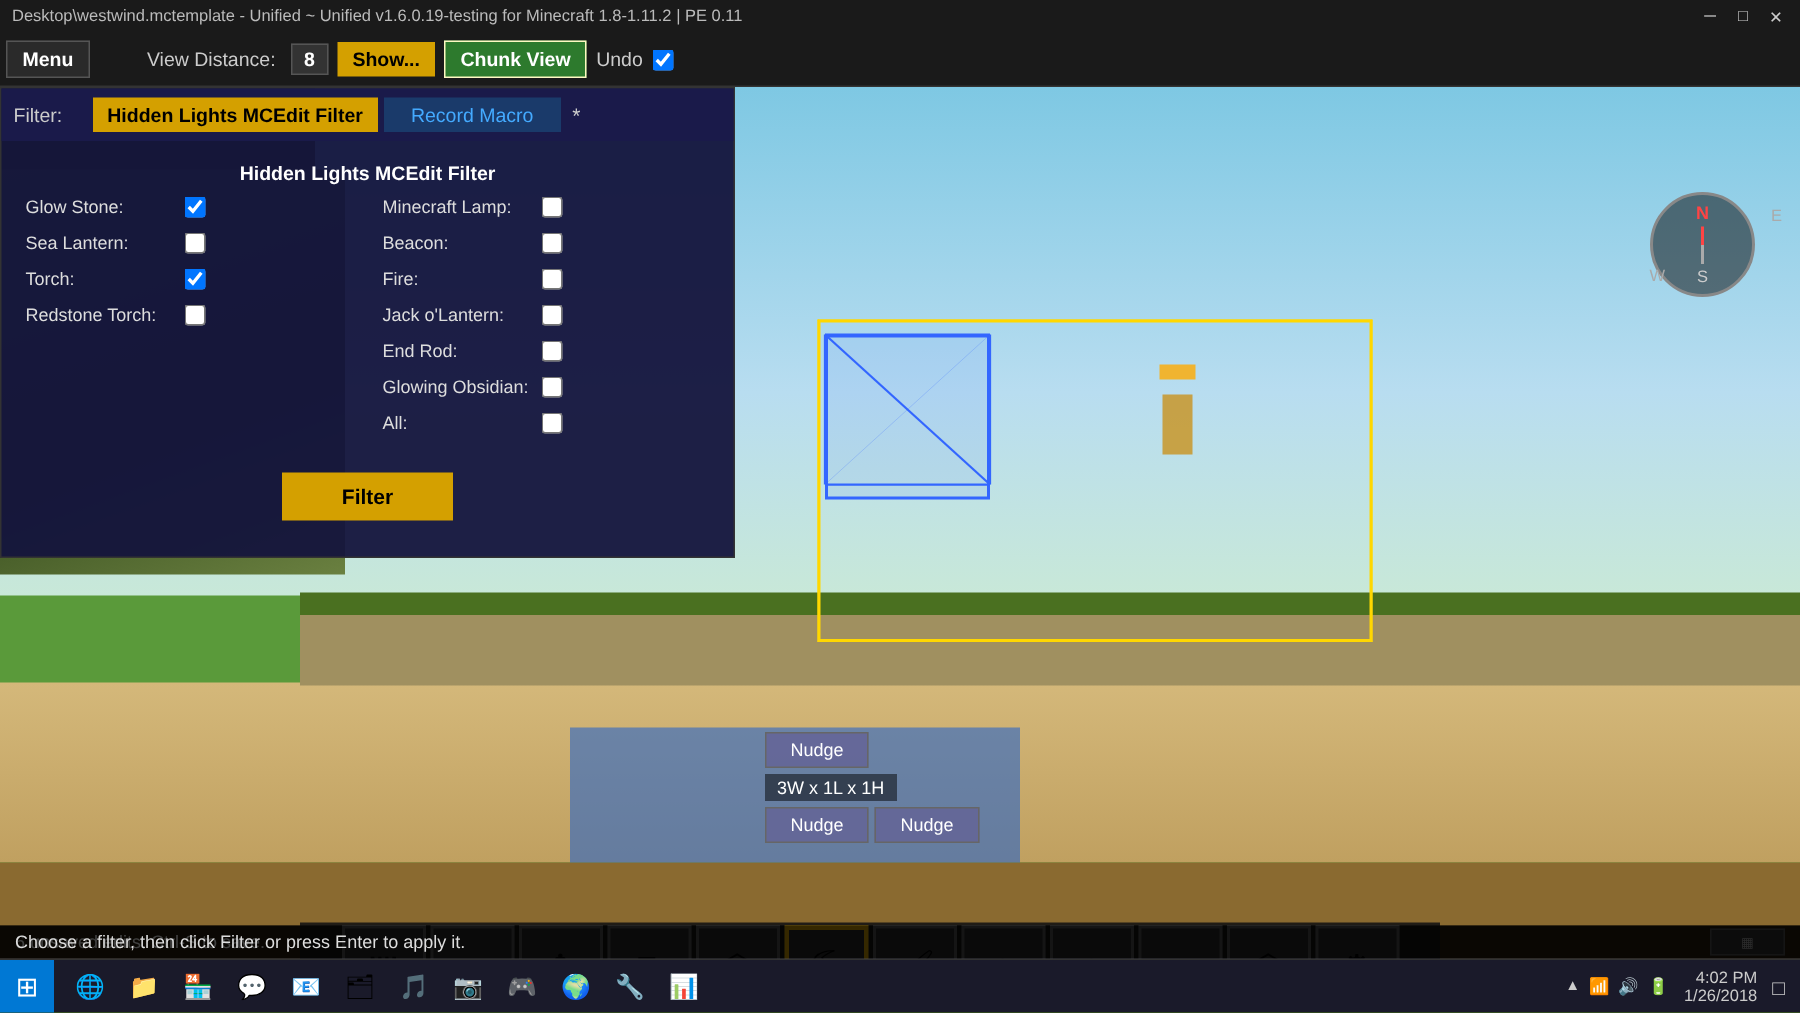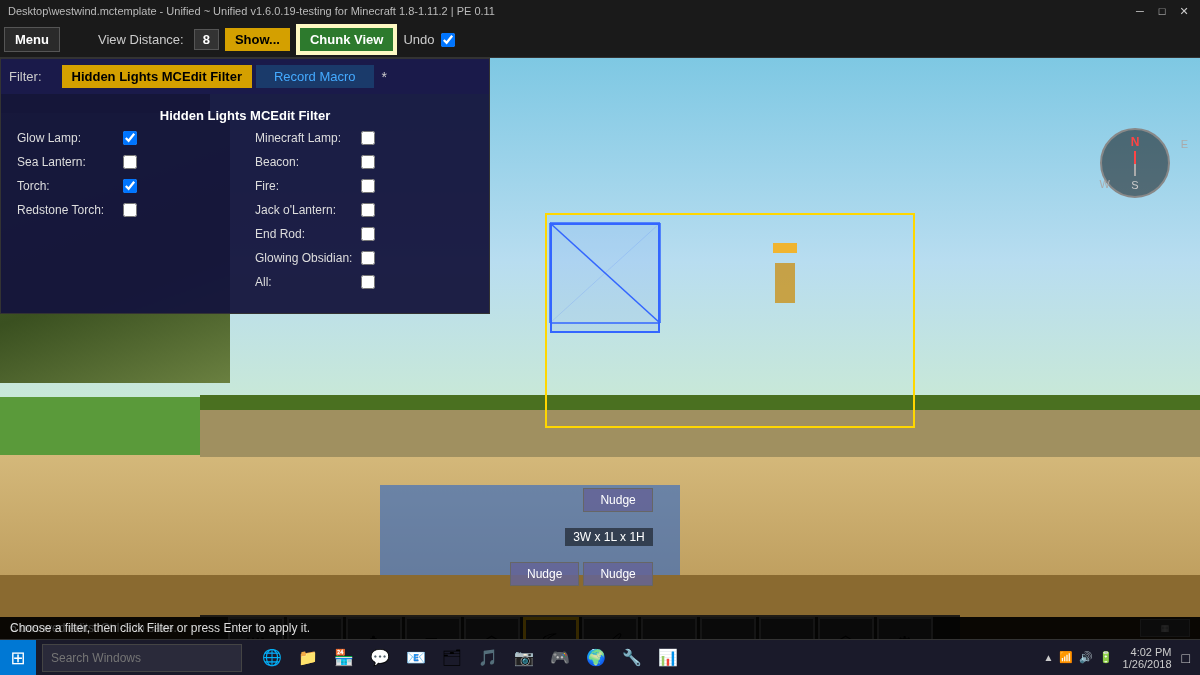--- a/index.html
+++ b/index.html
@@ -73,21 +73,21 @@
       cursor: pointer;
       border: none;
     }
     .menu-btn-green {
       background: #2d7a2d;
       color: #fff;
       padding: 4px 10px;
       font-weight: bold;
       font-size: 13px;
       cursor: pointer;
-      border: 4px solid #fef9c3;
+      border: 1px solid #fef9c3;
     }
     .menu-text {
       color: #ccc;
       font-size: 13px;
     }
     .menu-checkbox {
       width: 14px; height: 14px;
     }
 
     
@@ -243,22 +243,22 @@
       border: none;
     }
 
     
     #nudge-area {
       position: absolute;
       top: 430px;
       left: 510px;
       display: flex;
       flex-direction: column;
-      align-items: flex-end;
-      gap: 16px;
+      align-items: flex-start;
+      gap: 4px;
     }
     .nudge-btn {
       background: rgba(100,100,150,0.85);
       color: #fff;
       border: 1px solid #666;
       padding: 4px 16px;
       cursor: pointer;
       font-size: 12px;
     }
     .nudge-row {
@@ -516,21 +516,21 @@
       <span class="filter-tab-close">*</span>
     </div>
 
     <div id="filter-content">
       <div id="filter-title">Hidden Lights MCEdit Filter</div>
 
       <div class="filter-options">
 
         <div class="filter-col" id="filter-left-col">
         <div class="filter-row">
-              <label>Glow Lamp:</label>
+              <label>Glow Stone:</label>
               <input type="checkbox" checked="" style="">
             </div>
             <div class="filter-row">
               <label>Sea Lantern:</label>
               <input type="checkbox" style="">
             </div>
             <div class="filter-row">
               <label>Torch:</label>
               <input type="checkbox" checked="" style="">
             </div>
@@ -565,20 +565,23 @@
               <label>Glowing Obsidian:</label>
               <input type="checkbox" style="">
             </div>
             <div class="filter-row">
               <label>All:</label>
               <input type="checkbox" style="">
             </div>
           </div>
       </div>
 
+      <div id="filter-btn-wrap">
+        <button id="filter-btn">Filter</button>
+      </div>
     </div>
   </div>
 
   <div id="nudge-area">
     <button class="nudge-btn">Nudge</button>
     <div class="nudge-dims">3W x 1L x 1H</div>
     <div class="nudge-row">
       <button class="nudge-btn">Nudge</button>
       <button class="nudge-btn">Nudge</button>
     </div>
@@ -631,21 +634,20 @@
       </div>
     </div>
 </div>
 
 <div id="hintbar">
   <span>Choose a filter, then click Filter or press Enter to apply it.</span>
 </div>
 
 <div id="taskbar">
   <div id="start-btn">⊞</div>
-  <input type="text" id="search-bar" placeholder="Search Windows" style="">
   <div id="taskbar-icons">
     <div class="taskbar-icon">🌐</div>
     <div class="taskbar-icon">📁</div>
     <div class="taskbar-icon">🏪</div>
     <div class="taskbar-icon">💬</div>
     <div class="taskbar-icon">📧</div>
     <div class="taskbar-icon">🗂</div>
     <div class="taskbar-icon">🎵</div>
     <div class="taskbar-icon">📷</div>
     <div class="taskbar-icon">🎮</div>

